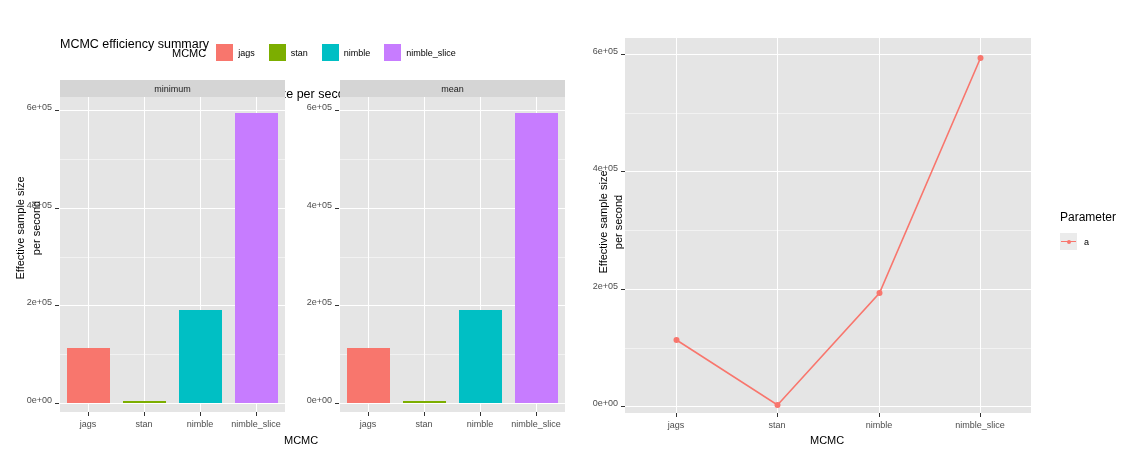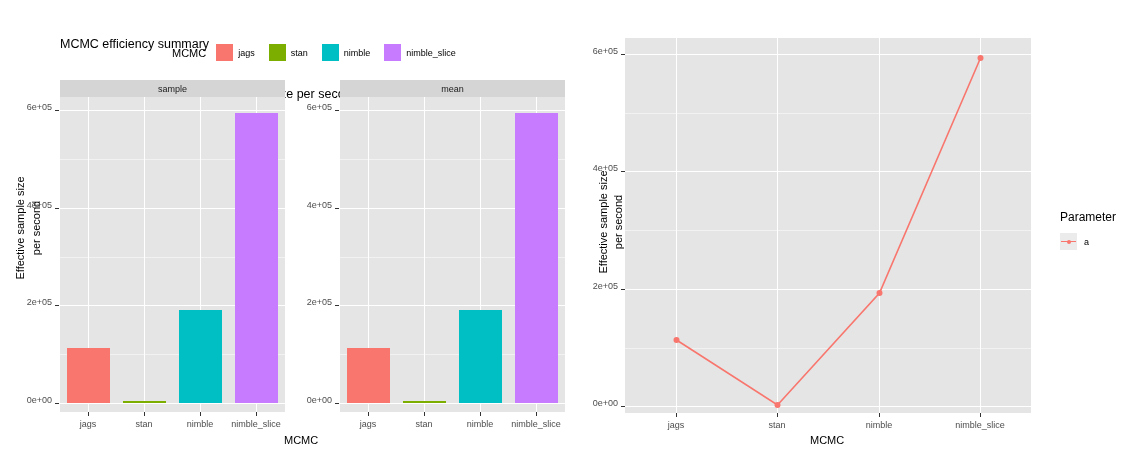--- a/index.html
+++ b/index.html
@@ -163,21 +163,21 @@
     <div class="axis-text ytick-label" style="left:14px; top:200px; width:38px;">4e+05</div>
     <div class="tick-mark" style="left:55px; top:208px; width:4px; height:1px;"></div>
 
     <div class="axis-text ytick-label" style="left:14px; top:297px; width:38px;">2e+05</div>
     <div class="tick-mark" style="left:55px; top:305px; width:4px; height:1px;"></div>
 
     <div class="axis-text ytick-label" style="left:14px; top:395px; width:38px;">0e+00</div>
     <div class="tick-mark" style="left:55px; top:403px; width:4px; height:1px;"></div>
 
     <div class="strip" style="left:60px; top:80px; width:225px; height:17px;">
-      <span>sample</span>
+      <span>minimum</span>
     </div>
     <div class="panel" style="left:60px; top:97px; width:225px; height:315px;">
 
       <div class="gridline-major" style="left:0; top:13px;  width:100%; height:1.4px;"></div>
       <div class="gridline-major" style="left:0; top:111px; width:100%; height:1.4px;"></div>
       <div class="gridline-major" style="left:0; top:208px; width:100%; height:1.4px;"></div>
       <div class="gridline-major" style="left:0; top:306px; width:100%; height:1.4px;"></div>
 
       <div class="gridline-minor" style="left:0; top:62px;  width:100%; height:1px;"></div>
       <div class="gridline-minor" style="left:0; top:160px; width:100%; height:1px;"></div>

